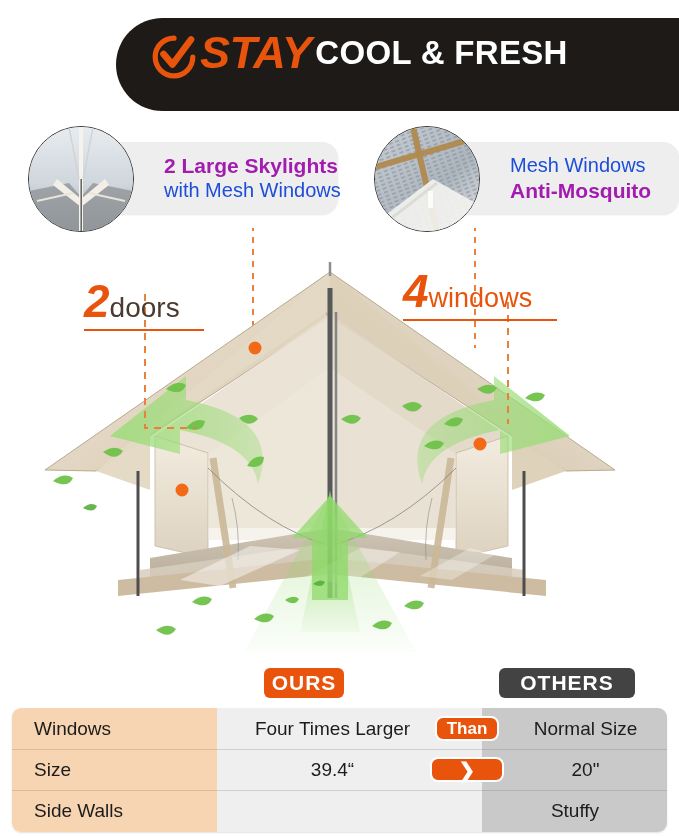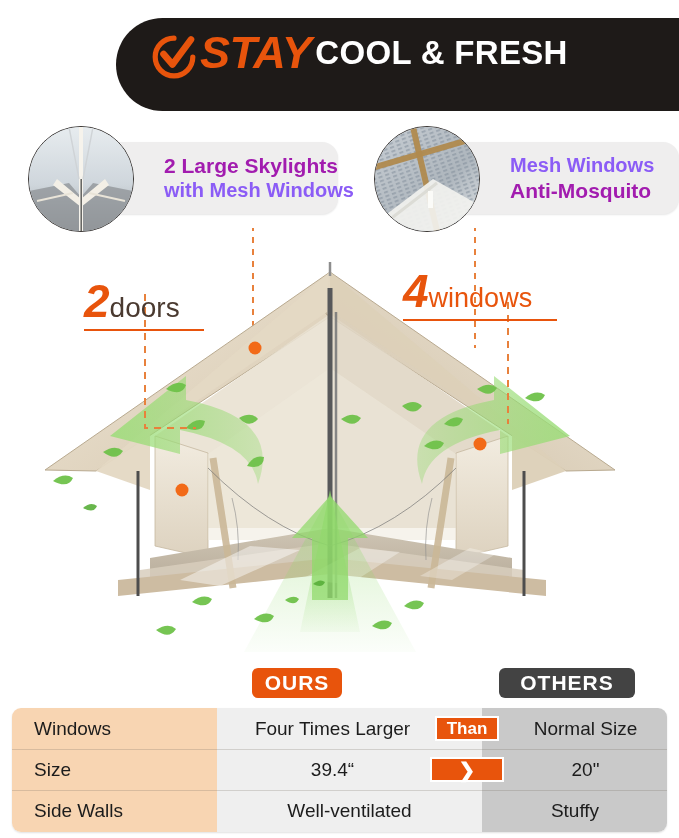--- a/index.html
+++ b/index.html
@@ -51,21 +51,21 @@
     position:absolute;top:0;height:72px;
     background:#efeeee;border-radius:16px;
     box-shadow:0 1px 2px rgba(0,0,0,.10);
   }
   .callout .photo{
     position:absolute;top:-16px;width:104px;height:104px;border-radius:50%;
     border:1.5px solid #3a3634;overflow:hidden;background:#cfd4d8;
   }
   .callout .txt{position:absolute;top:0;height:72px;display:flex;flex-direction:column;justify-content:center;}
   .t-orange{color:#a21caf;font-weight:bold;font-size:21px;line-height:25px;white-space:nowrap;}
-  .t-dark{color:#8b5cf6;font-weight:bold;font-size:20px;line-height:25px;white-space:nowrap;}
+  .t-dark{color:#1d4ed8;font-weight:normal;font-size:20px;line-height:25px;white-space:nowrap;}
 
   #callout-left{left:14px;top:142px;width:324px;}
   #callout-left .pill{left:62px;width:262px;}
   #callout-left .photo{left:14px;}
   #callout-left .txt{left:150px;}
 
   #callout-right{left:360px;top:142px;width:319px;}
   #callout-right .pill{left:62px;width:257px;}
   #callout-right .photo{left:14px;}
   #callout-right .txt{left:150px;}
@@ -84,40 +84,40 @@
   .annot .rule{display:block;height:2px;background:#e8540c;margin-top:-2px;}
 
   #annot-doors{left:84px;top:278px;}
   #annot-doors .rule{width:120px;}
   #annot-windows{left:403px;top:268px;}
   #annot-windows .rule{width:154px;}
 
   
   .cmp-head{position:absolute;height:30px;border-radius:6px;display:flex;align-items:center;justify-content:center;}
   .cmp-head span{font-size:21px;font-weight:bold;color:#fff;letter-spacing:1px;}
-  #head-ours{left:252px;top:668px;width:90px;background:#e8540c;}
+  #head-ours{left:264px;top:668px;width:80px;background:#e8540c;}
   #head-others{left:499px;top:668px;width:136px;background:#434343;}
 
   
   .table{position:absolute;left:12px;top:708px;width:655px;height:124px;
          border-radius:9px;overflow:hidden;box-shadow:0 1px 2px rgba(0,0,0,.12);}
   .col-a{position:absolute;left:0;top:0;width:205px;height:100%;background:#f8d5b2;}
   .col-b{position:absolute;left:205px;top:0;width:265px;height:100%;background:#efefef;}
   .col-c{position:absolute;left:470px;top:0;width:185px;height:100%;background:#c9c9c9;}
   .rowline{position:absolute;left:0;width:655px;height:1px;background:rgba(255,255,255,.75);}
   .rowline.l1{top:41px;}
   .rowline.l2{top:82px;}
   .rowline.dk{background:rgba(120,110,100,.25);}
   .trow{position:absolute;left:0;width:655px;height:41px;}
   .trow.r0{top:0;} .trow.r1{top:41px;} .trow.r2{top:82px;}
   .cell{position:absolute;height:41px;display:flex;align-items:center;font-size:19px;color:#1c1c1c;}
   .cell.label{left:22px;width:180px;justify-content:flex-start;font-weight:normal;}
   .cell.ours{left:205px;width:265px;justify-content:center;padding-right:34px;box-sizing:border-box;}
   .cell.others{left:470px;width:185px;justify-content:center;padding-left:22px;box-sizing:border-box;}
-  .badge{position:absolute;top:8px;height:25px;border-radius:0;background:#e8540c;
+  .badge{position:absolute;top:8px;height:25px;border-radius:8px;background:#e8540c;
          display:flex;align-items:center;justify-content:center;
          font-size:17px;font-weight:bold;color:#fff;border:2px solid #fff;box-sizing:border-box;}
   #badge-than{left:423px;width:64px;}
   #badge-gt{left:418px;width:74px;font-size:20px;}
 </style>
 </head>
 <body>
 
 <div class="page">
 
@@ -346,18 +346,17 @@
 
     <div class="trow r1">
       <div class="cell label">Size</div>
       <div class="cell ours">39.4“</div>
       <div class="badge" id="badge-gt">❯</div>
       <div class="cell others">20"</div>
     </div>
 
     <div class="trow r2">
       <div class="cell label">Side Walls</div>
-      <div class="cell ours" style="padding-right:0;">Well-ventilated</div>
       <div class="cell others" style="padding-left:1px;">Stuffy</div>
     </div>
   </div>
 
 </div>
 
 </body></html>

